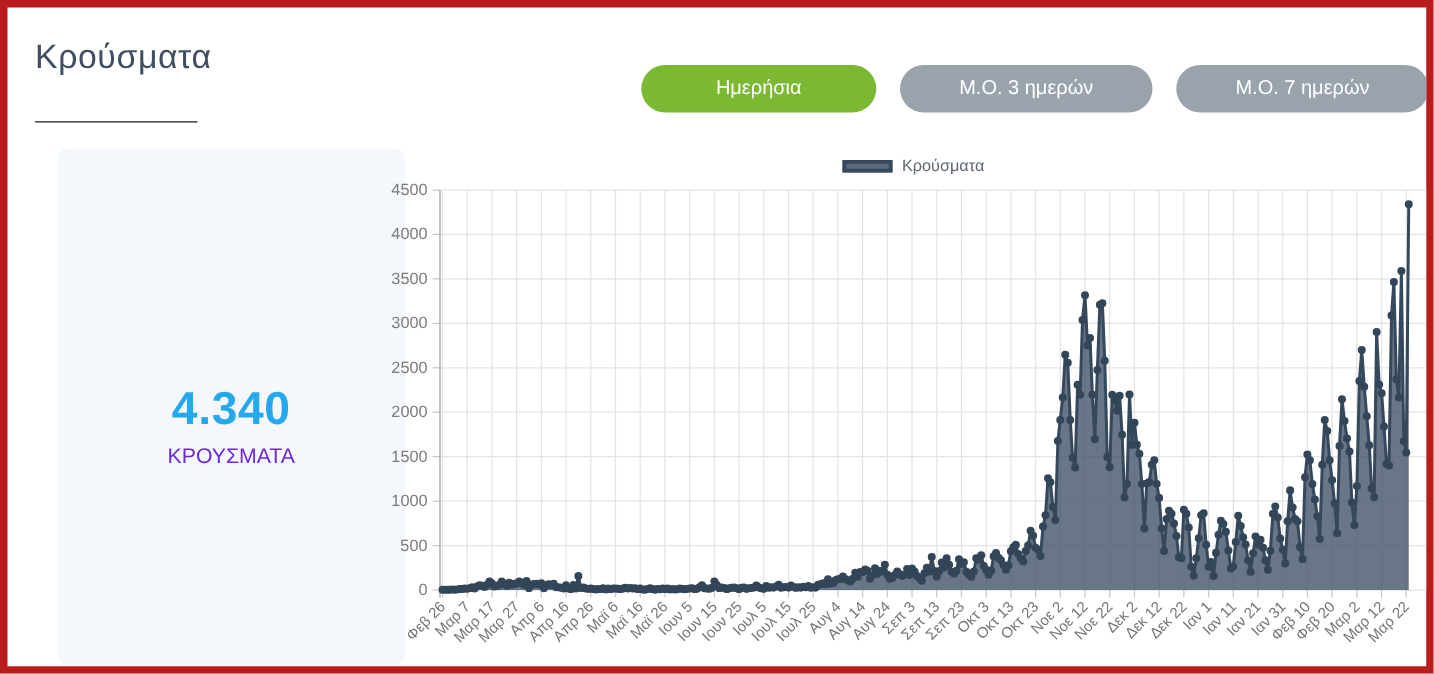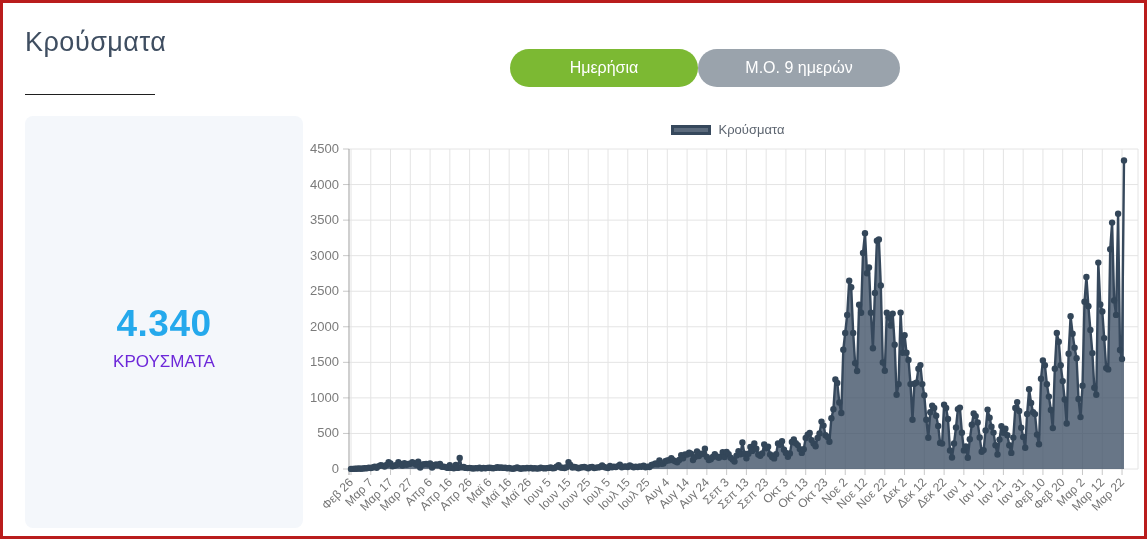--- a/index.html
+++ b/index.html
@@ -1,46 +1,47 @@
 <!DOCTYPE html>
 <html><head>
 <meta charset="utf-8">
 <style>
   html,body{margin:0;padding:0;background:#fff;}
   *{box-sizing:border-box;font-family:"Liberation Sans",sans-serif;}
-  .app{position:relative;width:1147px;height:539px;background:#fff;border:3px solid #b91c1c;overflow:hidden;}
+  .app{position:relative;width:1147px;height:539px;background:#fff;border:6px solid #b91c1c;overflow:hidden;}
   .page-title{position:absolute;left:22px;top:24px;margin:0;font-size:27px;font-weight:400;color:#3f4e61;letter-spacing:.5px;}
   .title-underline{position:absolute;left:22px;top:91px;width:130px;height:1px;background:#1f1f1f;}
-  .btn-row{position:absolute;left:507px;top:46px;display:flex;}
+  .btn-row{position:absolute;left:507px;top:46px;display:flex;gap:19px;}
   .pill{border:none;outline:none;height:38px;border-radius:19px;color:#fff;font-size:16px;cursor:pointer;background:#9aa3ac;padding:0;}
   .pill.b1{width:188px;}
   .pill.b2{width:202px;}
   .pill.b3{width:202px;}
   .pill.active{background:#7cb933;}
-  .stat-card{position:absolute;left:22px;top:113px;width:278px;height:412px;background:#f4f7fb;border-radius:8px;
+  .stat-card{position:absolute;left:40px;top:113px;width:278px;height:412px;background:#f4f7fb;border-radius:8px;
              display:flex;flex-direction:column;align-items:center;justify-content:center;padding-top:30px;text-align:center;}
   .big-number{font-size:37px;font-weight:bold;color:#25a9ec;letter-spacing:.5px;}
   .total-label{margin-top:34px;font-size:18px;font-weight:bold;color:#1c2533;}
   .unit-label{margin-top:7px;font-size:17px;color:#6d28d9;}
   .legend{position:absolute;left:302px;top:119px;width:845px;display:flex;align-items:center;justify-content:center;gap:8px;}
   .legend .swatch{display:inline-block;width:40px;height:10px;background:rgba(62,80,101,.85);border:3px solid #36485c;}
   .legend .legend-label{font-size:13px;color:#5d6570;}
   #chart-svg{position:absolute;left:302px;top:110px;width:845px;height:429px;}
 </style>
 </head>
 <body>
 
 <div class="app">
 
   <h1 class="page-title">Κρούσματα</h1>
   <div class="title-underline"></div>
 
   <div class="btn-row">
     <button class="pill b1 active">Ημερήσια</button>
-    <button class="pill b3">Μ.Ο. 9 ημερών</button>
+    <button class="pill b2">Μ.Ο. 3 ημερών</button>
+    <button class="pill b3">Μ.Ο. 7 ημερών</button>
   </div>
 
   <div class="stat-card">
     <div class="big-number">4.340</div>
     <div class="unit-label">ΚΡΟΥΣΜΑΤΑ</div>
   </div>
 
   <div class="legend">
     <span class="swatch"></span>
     <span class="legend-label">Κρούσματα</span>

